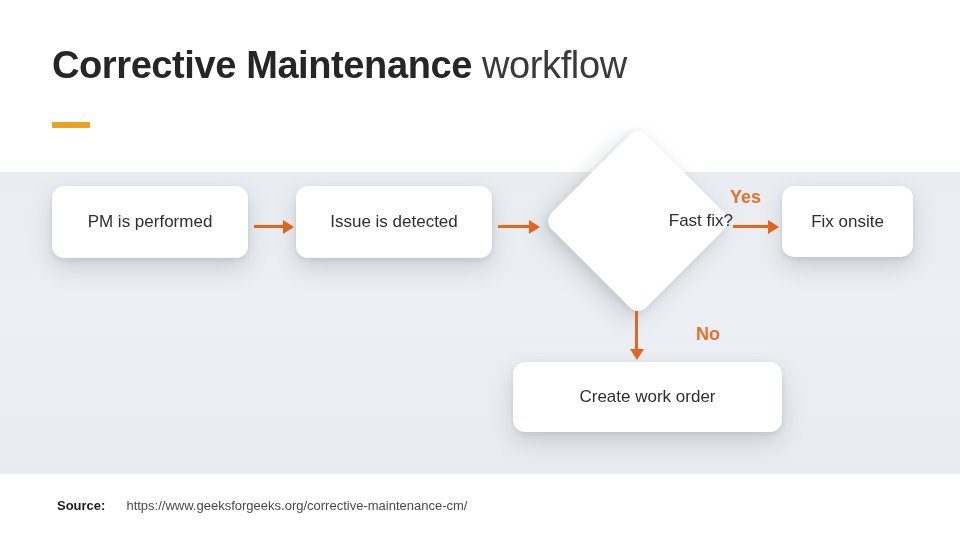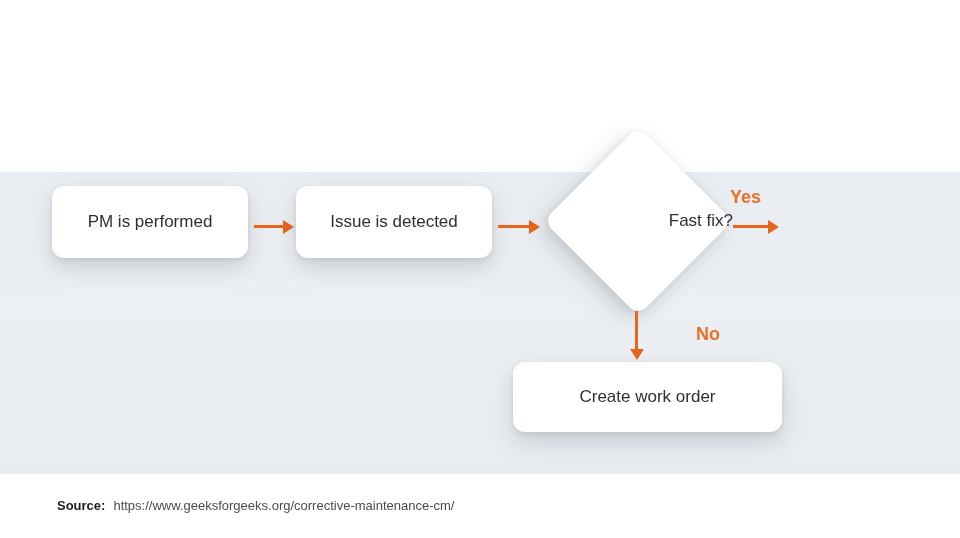--- a/index.html
+++ b/index.html
@@ -194,40 +194,44 @@
   #label-yes { left: 730px; top: 187px; }
   #label-no  { left: 653px; top: 324px; margin-left: 43px; }
 
   
   .footer {
     position: absolute;
     left: 57px;
     top: 498px;
     display: flex;
     align-items: baseline;
-    gap: 8px;
+    gap: 21px;
     white-space: nowrap;
   }
   .footer-label {
     font-size: 13px;
     font-weight: 700;
     color: #1f1f1f;
   }
   .footer-url {
     font-size: 13px;
     font-weight: 400;
     color: #4b4b4b;
     text-align: center;
   }
 </style>
 </head>
 <body>
 
 <div class="slide">
 
+  <div class="header">
+    <div class="title"><span class="t-bold">Corrective Maintenance</span><span class="t-light"> workflow</span></div>
+    <div class="accent-bar"></div>
+  </div>
 
   <div class="band"></div>
 
   <div class="flow">
 
     <div class="node" id="node-pm">
       <span>PM is performed</span>
     </div>
 
     <div class="conn" id="conn-pm-issue">
@@ -251,20 +255,23 @@
       </div>
     </div>
 
     <div class="edge-label" id="label-yes">Yes</div>
 
     <div class="conn" id="conn-yes">
       <div class="conn-line-h"></div>
       <div class="arrow-right"></div>
     </div>
 
+    <div class="node" id="node-fix">
+      <span>Fix onsite</span>
+    </div>
 
     <div class="conn" id="conn-no">
       <div class="conn-line-v"></div>
       <div class="arrow-down"></div>
     </div>
 
     <div class="edge-label" id="label-no">No</div>
 
     <div class="node" id="node-workorder">
       <span>Create work order</span>

